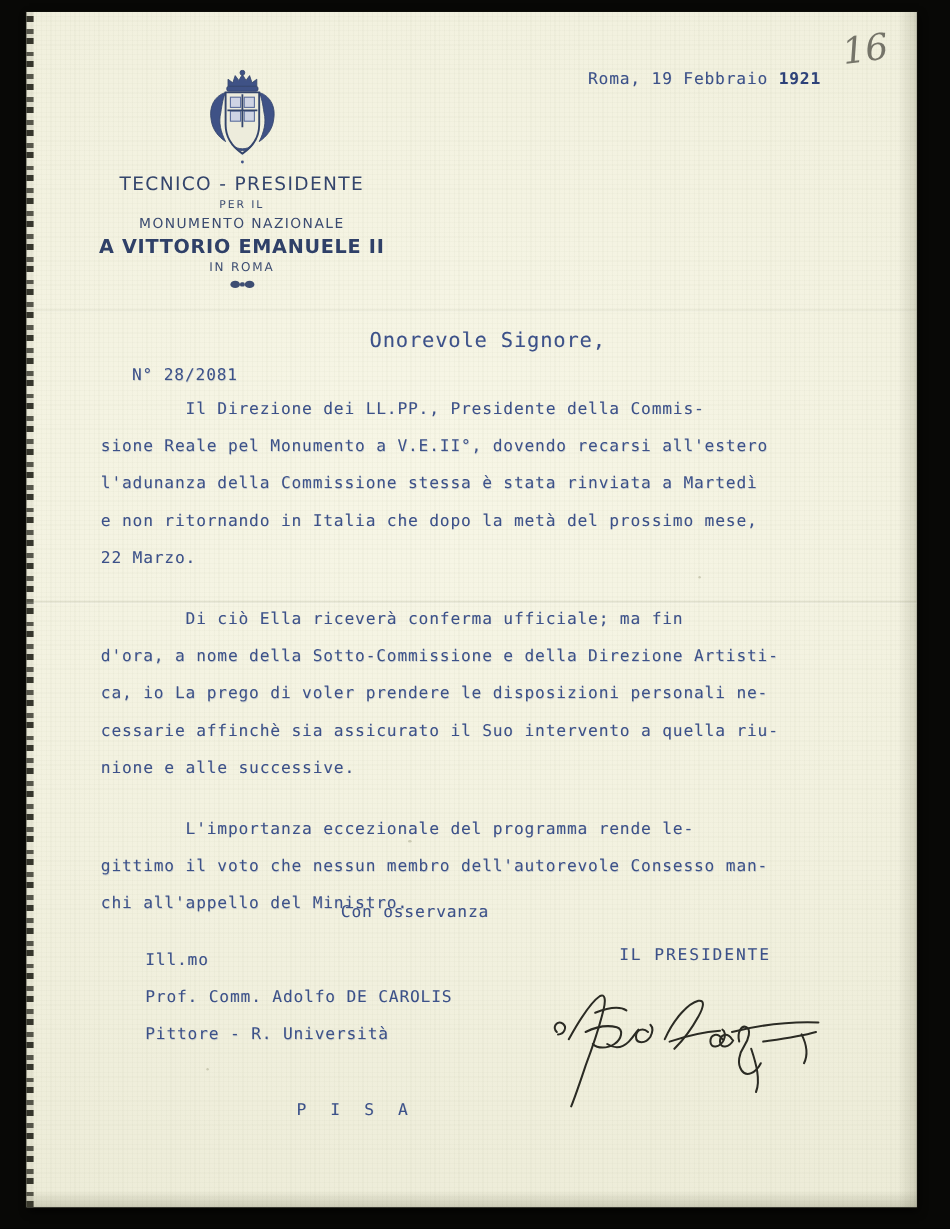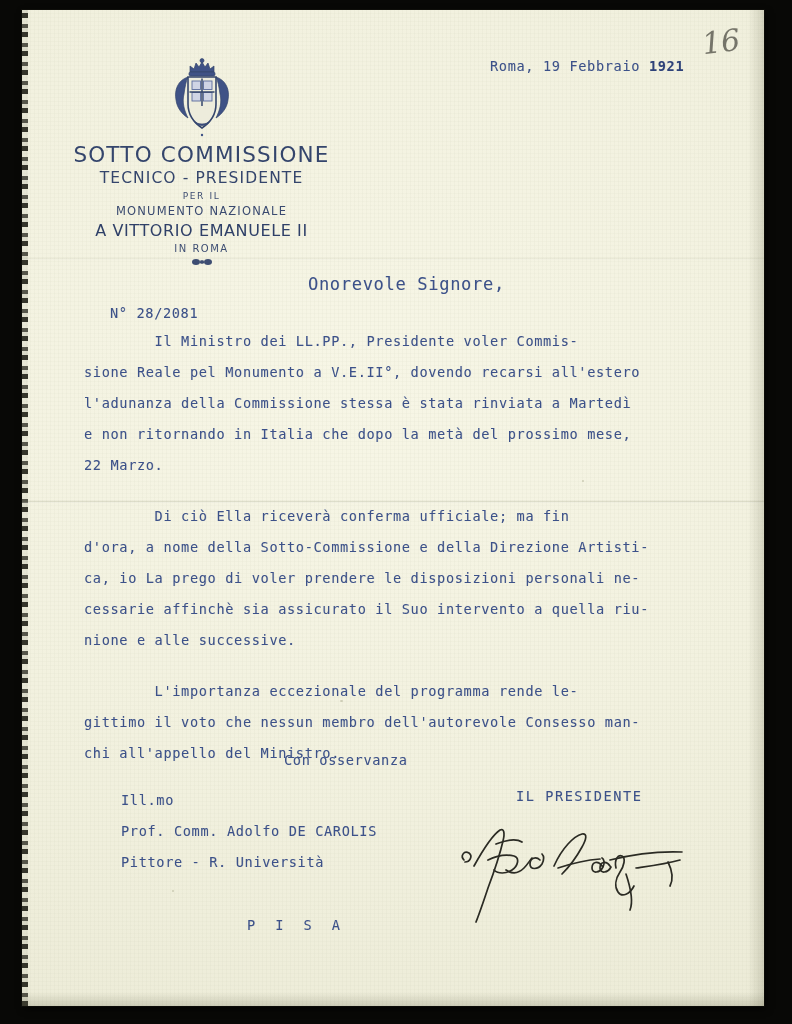--- a/index.html
+++ b/index.html
@@ -165,21 +165,21 @@
     color: #3d4d72;
   }
   .lh4 {
     font-size: 11.5px;
     letter-spacing: 1.2px;
     margin-top: 3px;
     color: #3a4a70;
   }
   .lh5 {
     font-size: 16px;
-    font-weight: normal;
+    font-weight: bold;
     letter-spacing: 0.6px;
     margin-top: 3px;
     color: #2f4068;
   }
   .lh6 {
     font-size: 10px;
     letter-spacing: 1.5px;
     margin-top: 3px;
     color: #3d4d72;
   }
@@ -311,21 +311,20 @@
             <rect x="26" y="34.5" width="8.5" height="8.5"></rect>
             <rect x="37.5" y="34.5" width="8.5" height="8.5"></rect>
           </g>
           <path d="M36 20.5 L36 48 M23.5 34 L48.5 34" stroke="#34456c" stroke-width="1.5" fill="none"></path>
 
           <path d="M28 63 C32 67 40 67 44 63 C41 69 31 69 28 63 Z"></path>
         </g>
         <circle cx="36" cy="77" r="1.2" fill="#3f5286"></circle>
       </svg>
 
-      <div class="lh1">SOTTO COMMISSIONE</div>
       <div class="lh2">TECNICO - PRESIDENTE</div>
       <div class="lh3">PER IL</div>
       <div class="lh4">MONUMENTO NAZIONALE</div>
       <div class="lh5">A VITTORIO EMANUELE II</div>
       <div class="lh6">IN ROMA</div>
 
       <svg id="lh-ornament" viewBox="0 0 22 10">
         <g fill="#3d4d72">
           <ellipse cx="5" cy="5" rx="4" ry="3"></ellipse>
           <ellipse cx="17" cy="5" rx="4" ry="3"></ellipse>
@@ -334,21 +333,21 @@
       </svg>
     </div>
 
     <div id="salutation" class="typed">Onorevole Signore,</div>
 
     <div id="protocol" class="typed">N° 28/2081</div>
 
     <div id="body" class="typed">
 
       <p>
-        <span class="bodyline">        Il Ministro dei LL.PP., Presidente voler Commis-</span>
+        <span class="bodyline">        Il Direzione dei LL.PP., Presidente della Commis-</span>
         <span class="bodyline">sione Reale pel Monumento a V.E.II°, dovendo recarsi all'estero</span>
         <span class="bodyline">l'adunanza della Commissione stessa è stata rinviata a Martedì</span>
         <span class="bodyline">e non ritornando in Italia che dopo la metà del prossimo mese,</span>
         <span class="bodyline">22 Marzo.</span>
       </p>
       <div class="para-gap"></div>
 
       <p>
         <span class="bodyline">        Di ciò Ella riceverà conferma ufficiale; ma fin</span>
         <span class="bodyline">d'ora, a nome della Sotto-Commissione e della Direzione Artisti-</span>

